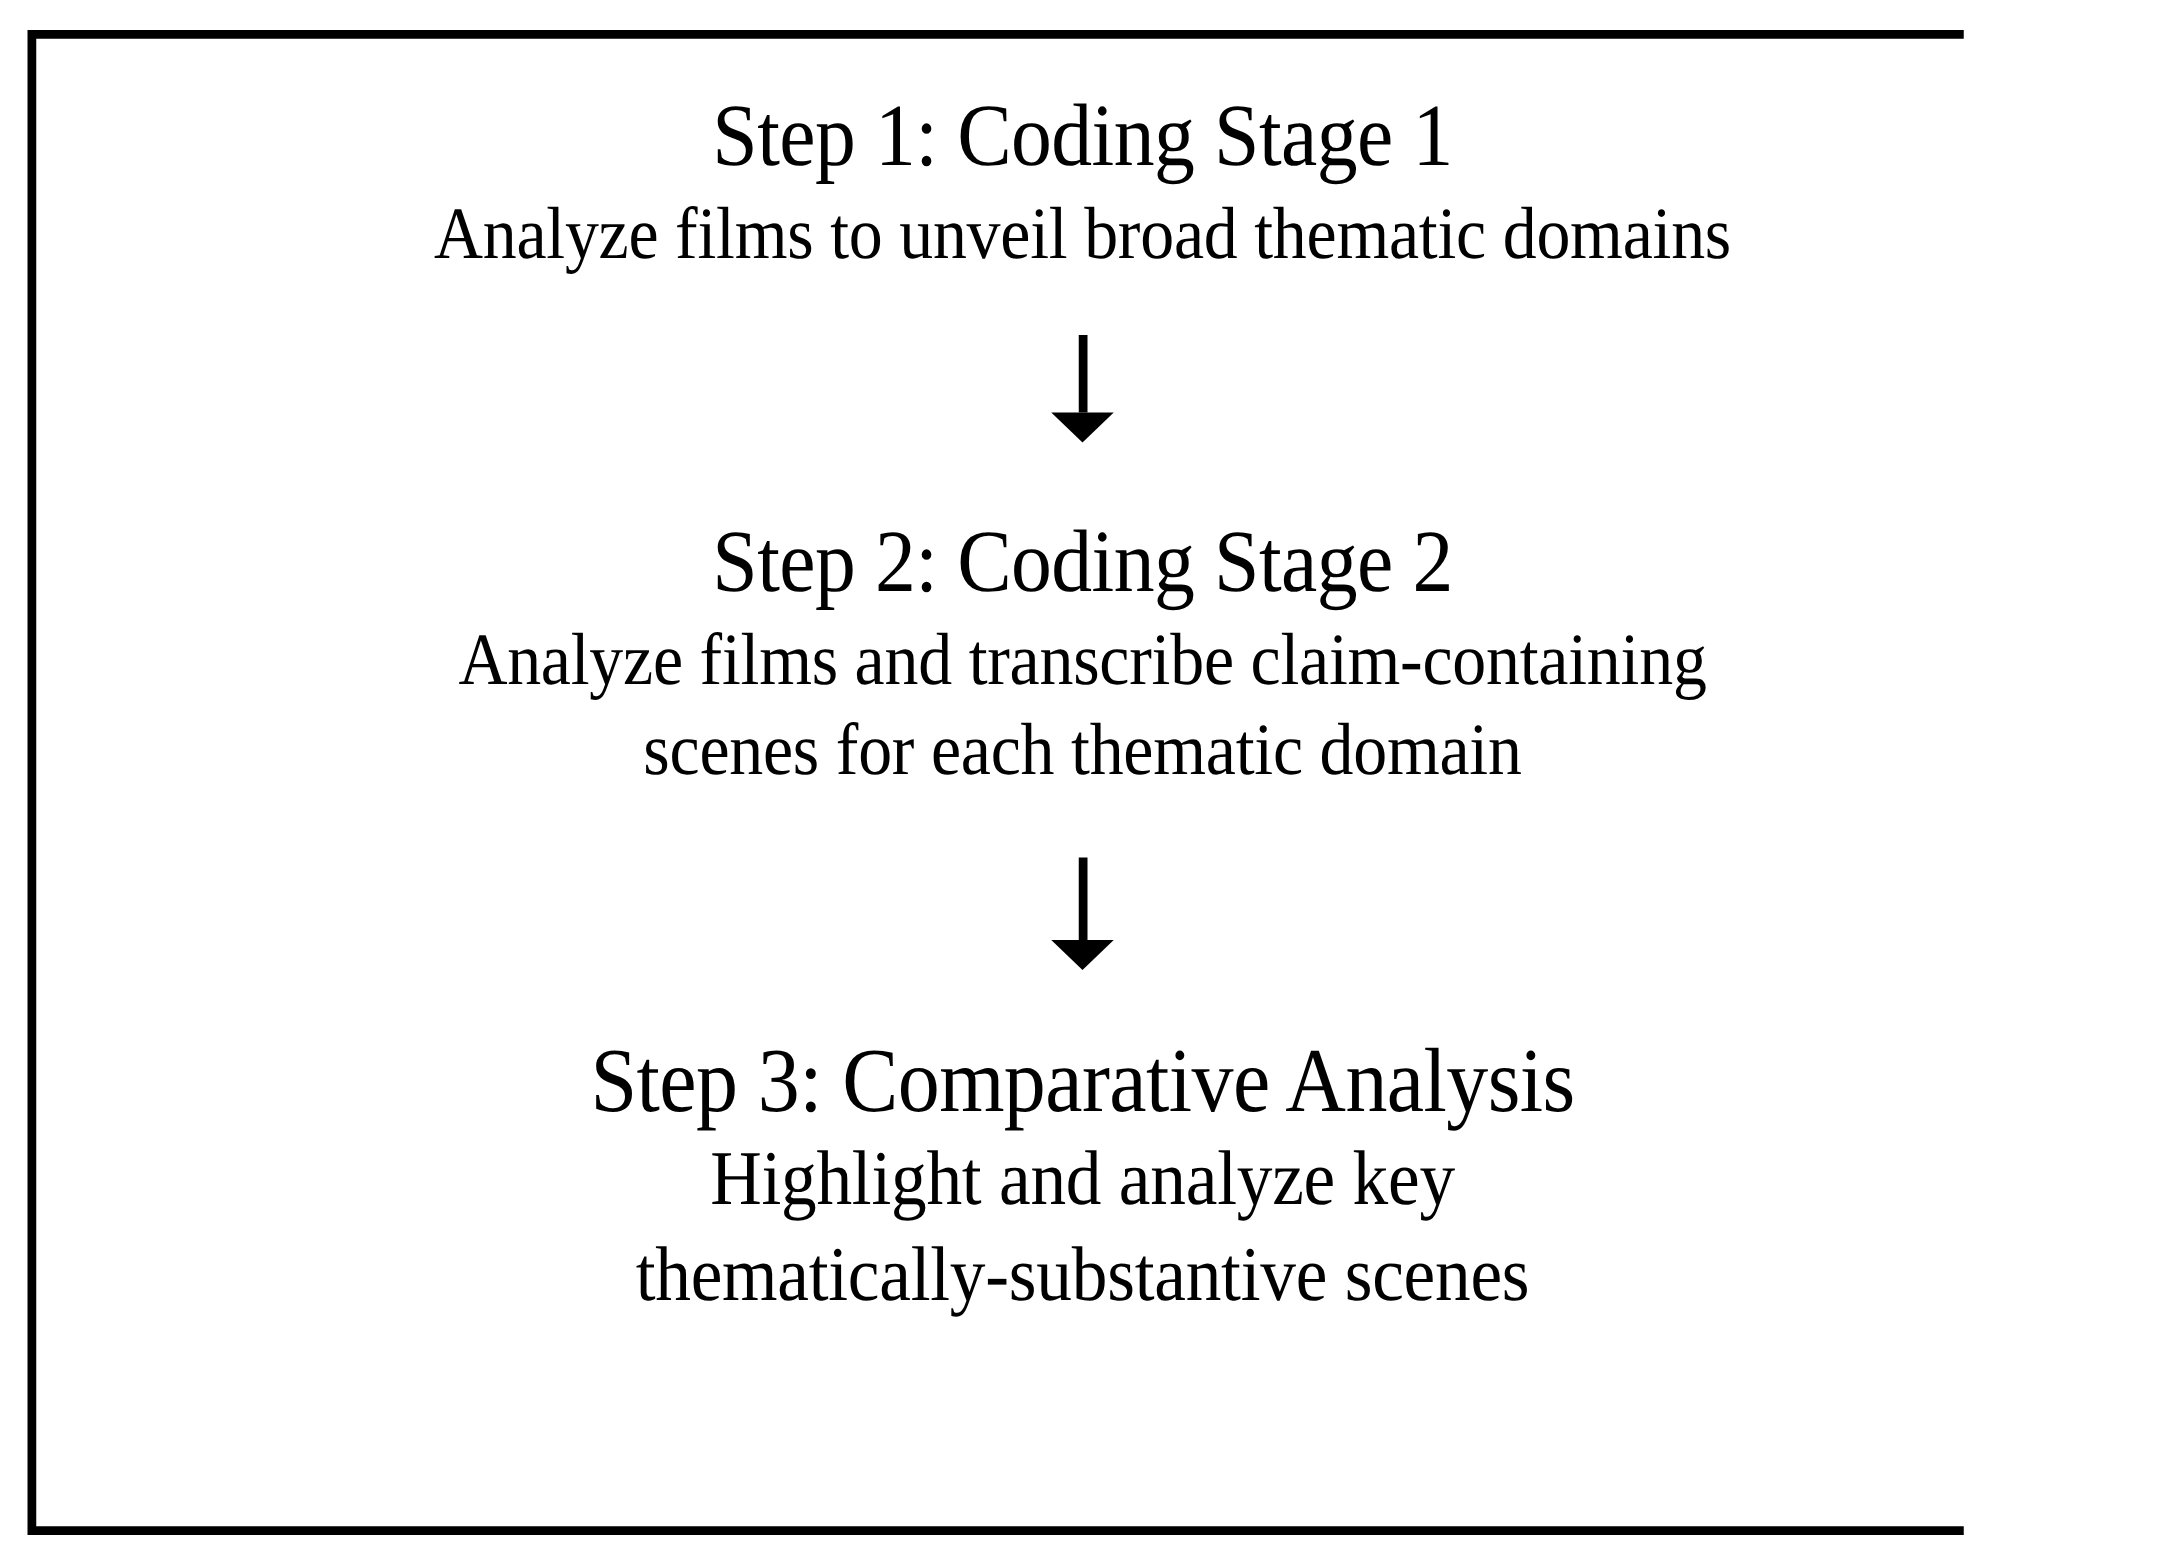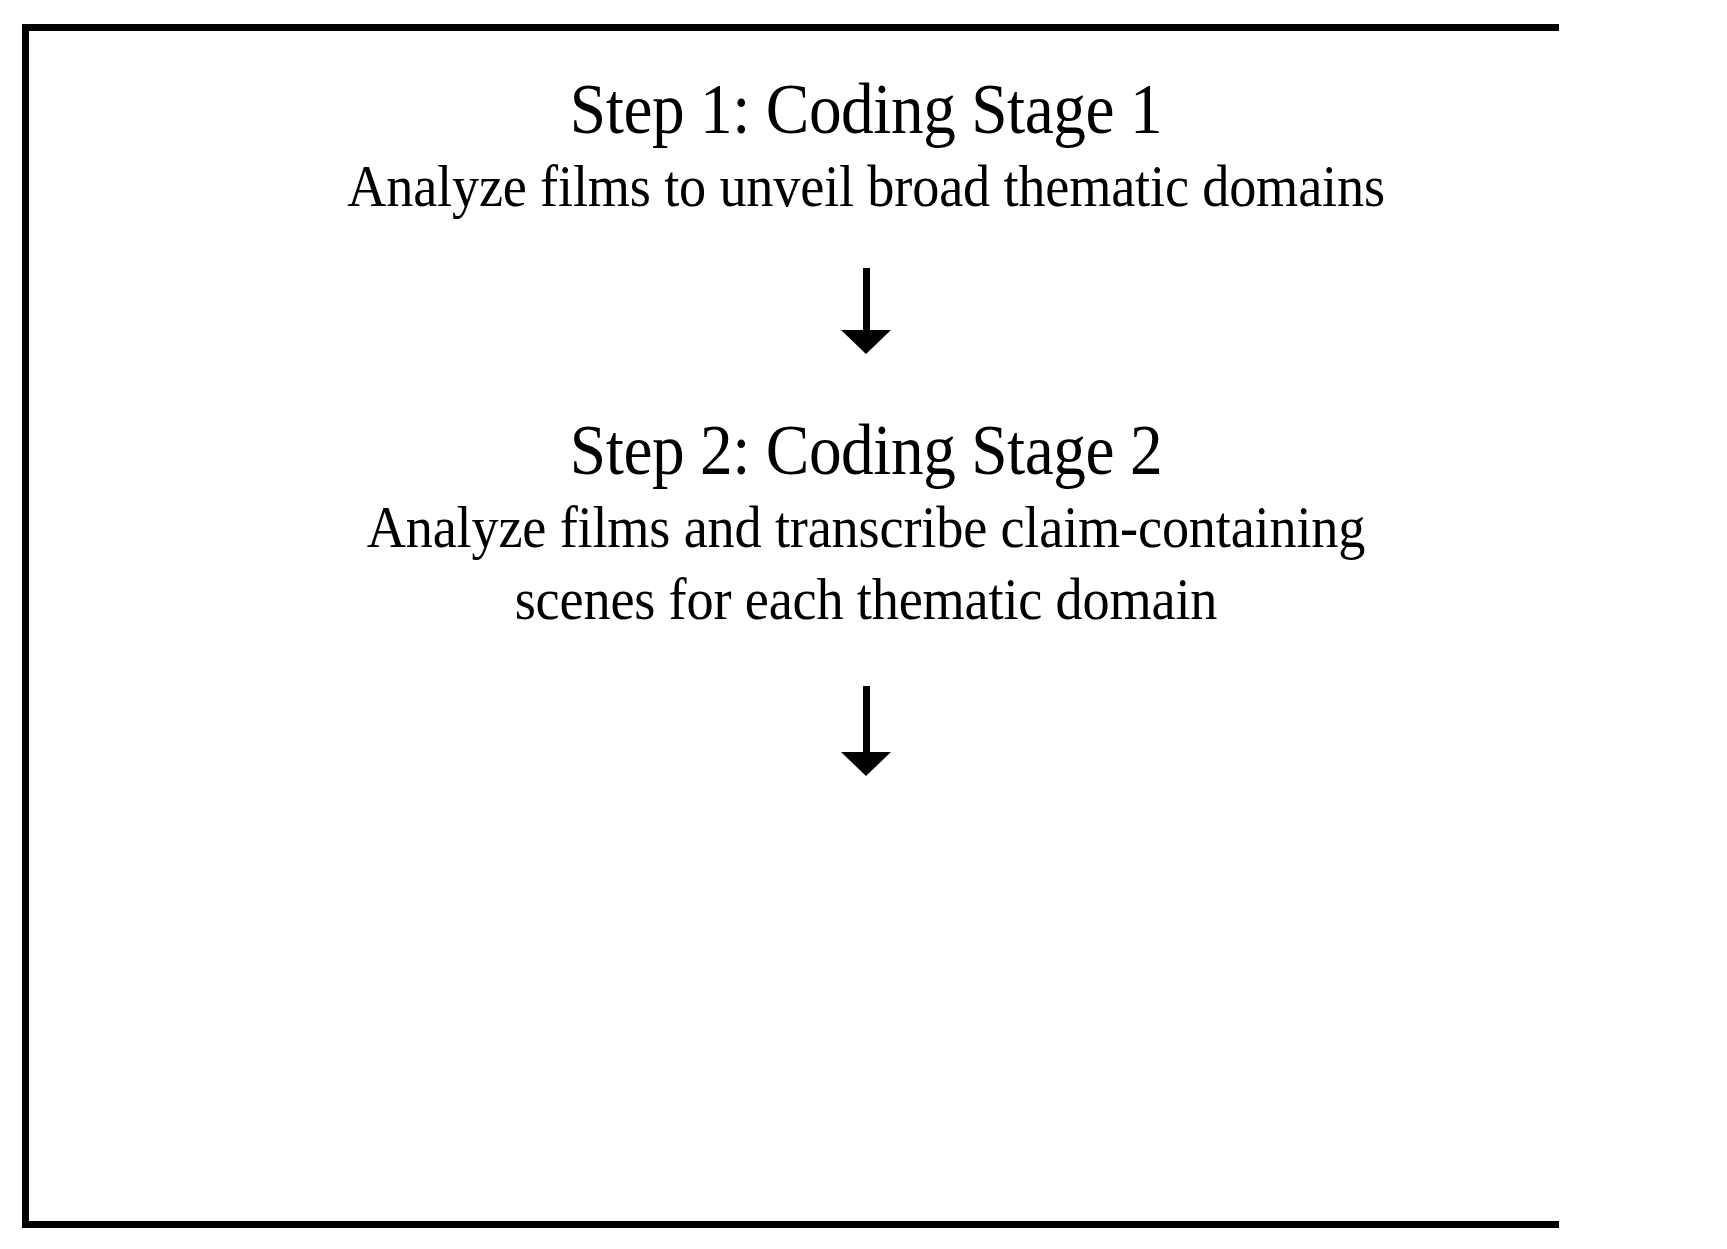--- a/index.html
+++ b/index.html
@@ -7,20 +7,21 @@
     padding: 0;
     background: #ffffff;
   }
 
   .page {
     position: relative;
     width: 1559px;
     height: 1249px;
     background: #ffffff;
     overflow: hidden;
+    padding-left: 12px;
   }
 
   
   .frame {
     position: absolute;
     left: 22px;
     top: 24px;
     width: 1688px;
     height: 1204px;
     border: 7px solid #000000;
@@ -126,16 +127,23 @@
           <span class="desc-line">Analyze films and transcribe claim-containing</span>
           <span class="desc-line">scenes for each thematic domain</span>
         </div>
       </div>
 
       <div class="arrow arrow-2">
         <div class="arrow-shaft"></div>
         <div class="arrow-head"></div>
       </div>
 
+      <div class="step-block block-3">
+        <div class="step-title">Step 3: Comparative Analysis</div>
+        <div class="step-desc">
+          <span class="desc-line">Highlight and analyze key</span>
+          <span class="desc-line">thematically-substantive scenes</span>
+        </div>
+      </div>
 
     </div>
   </div>
 </div>
 
 </body></html>

